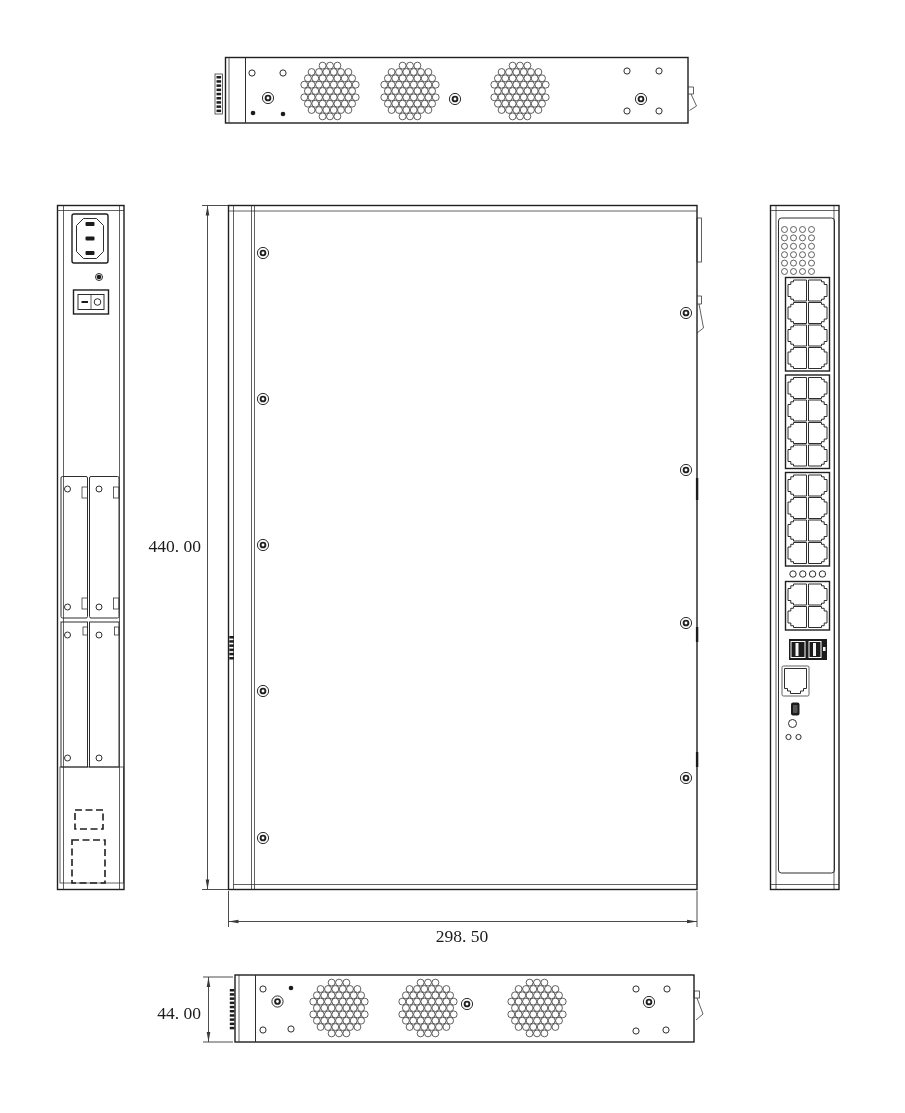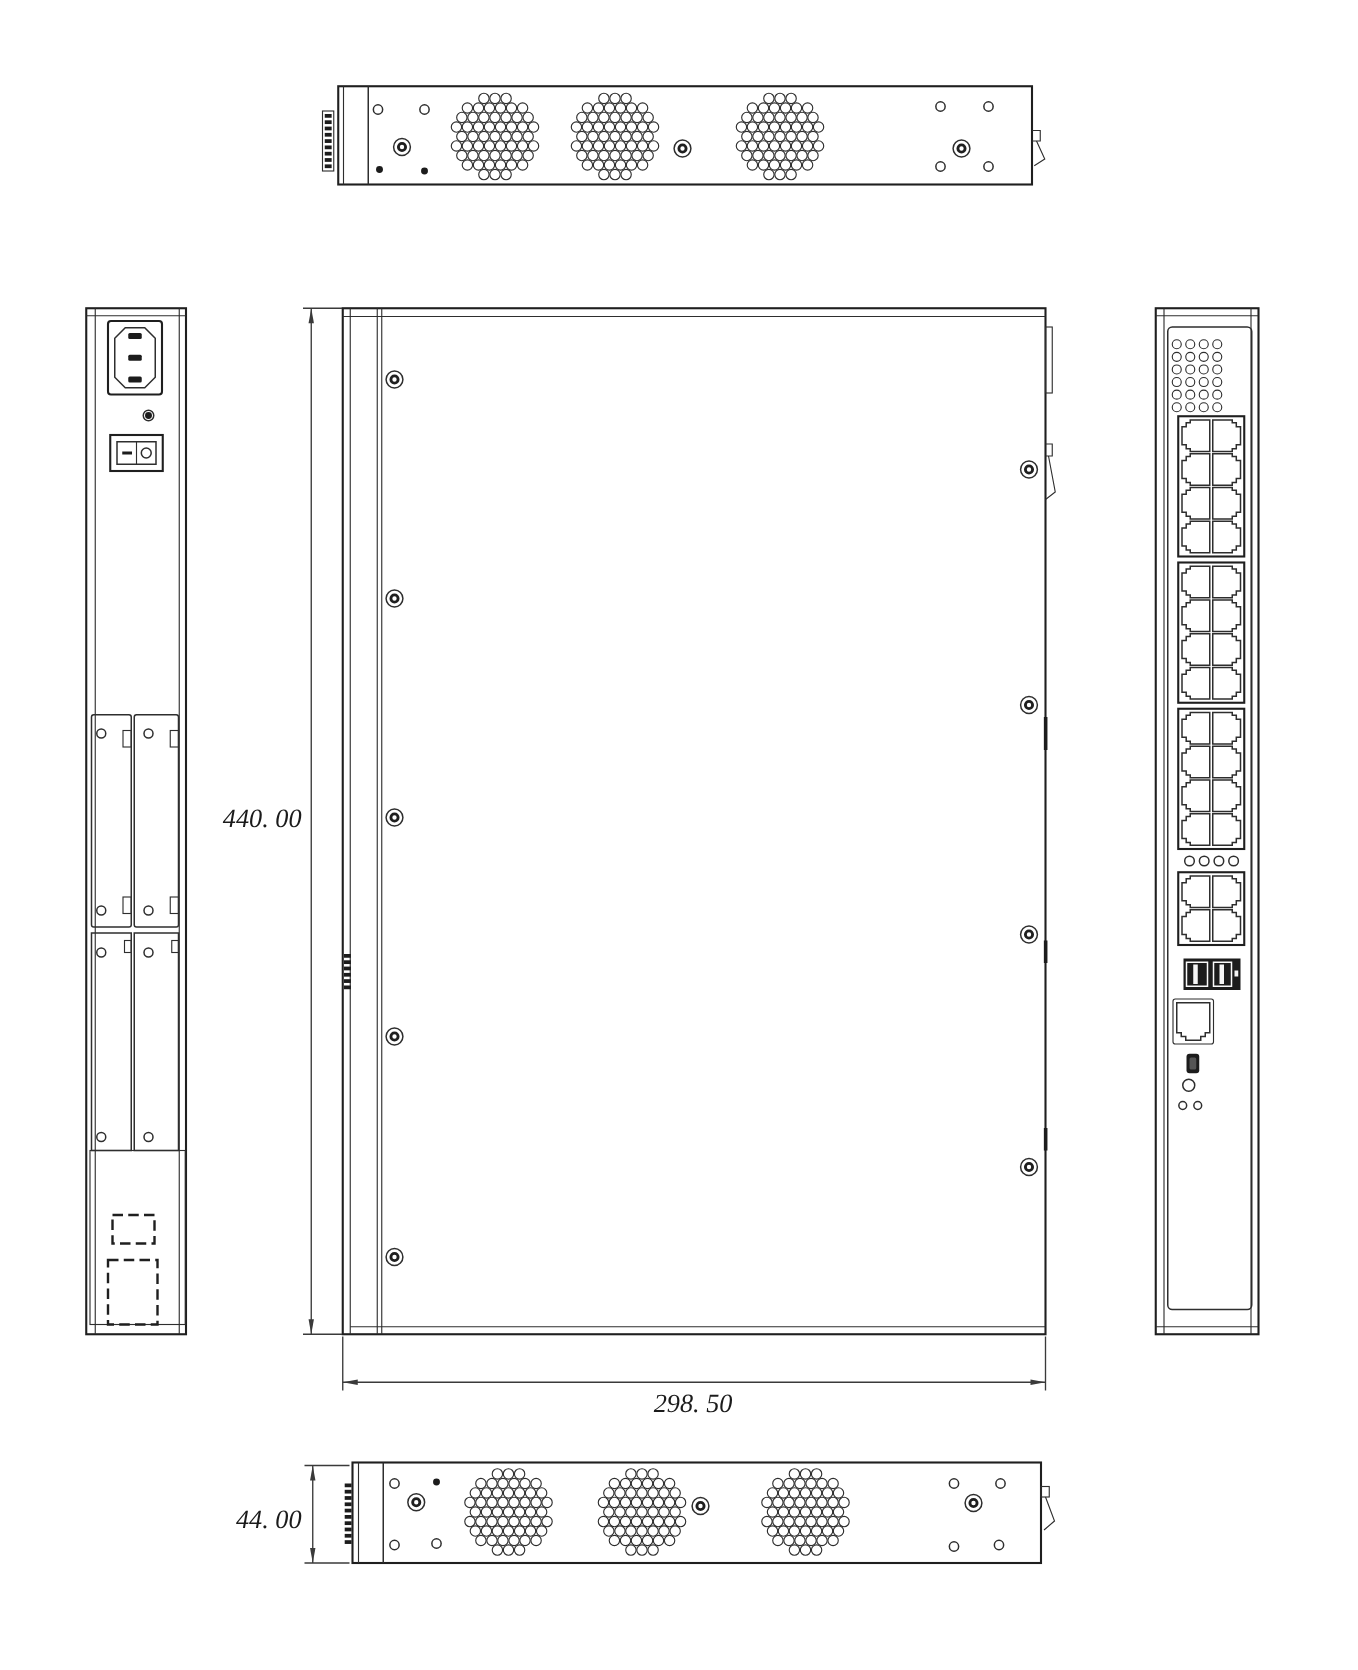--- a/index.html
+++ b/index.html
@@ -1,17 +1,17 @@
 <!DOCTYPE html>
 <html><head>
 <meta charset="utf-8">
 <style>
   html,body{margin:0;padding:0;background:#ffffff;}
   .page{position:relative;width:905px;height:1113px;background:#ffffff;overflow:hidden;
-        font-family:"Liberation Sans",sans-serif;font-style:italic;}
+        font-family:"Liberation Sans",sans-serif;}
   svg{display:block}
   .ln{fill:none;stroke:#2e2e2e;stroke-width:1;}
   .lnthin{stroke-width:0.75;}
   .ln2{fill:none;stroke:#1f1f1f;stroke-width:1.4;}
   .ln-th{fill:none;stroke:#1f1f1f;stroke-width:1.9;}
   .fill-dark{fill:#1c1c1c;stroke:none;}
   .fill-mid{fill:#555;stroke:none;}
   .dimline{fill:none;stroke:#3a3a3a;stroke-width:0.9;}
   .dimarrow{fill:#3a3a3a;stroke:none;}
   .dim{font-family:"Liberation Serif","DejaVu Serif",serif;font-size:17.5px;fill:#1b1b1b;}

